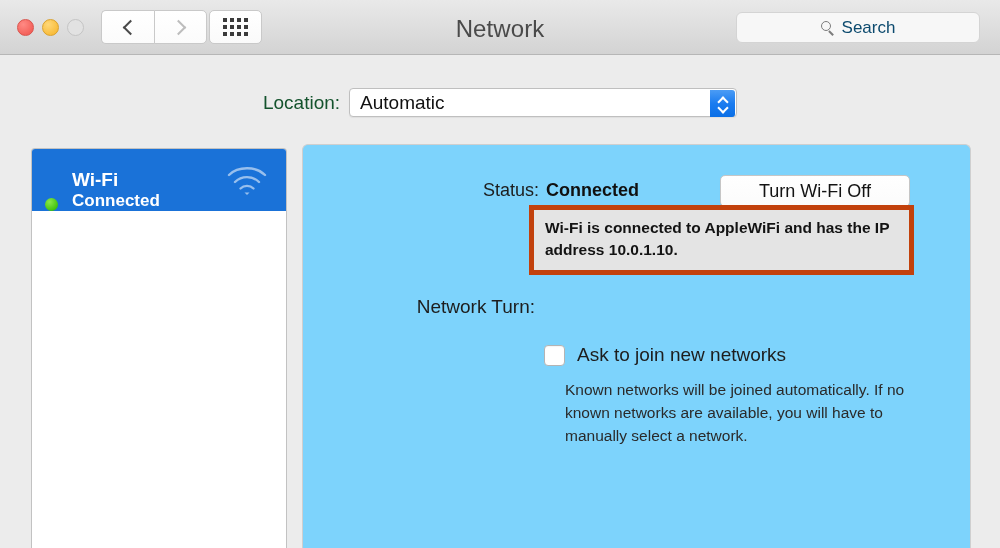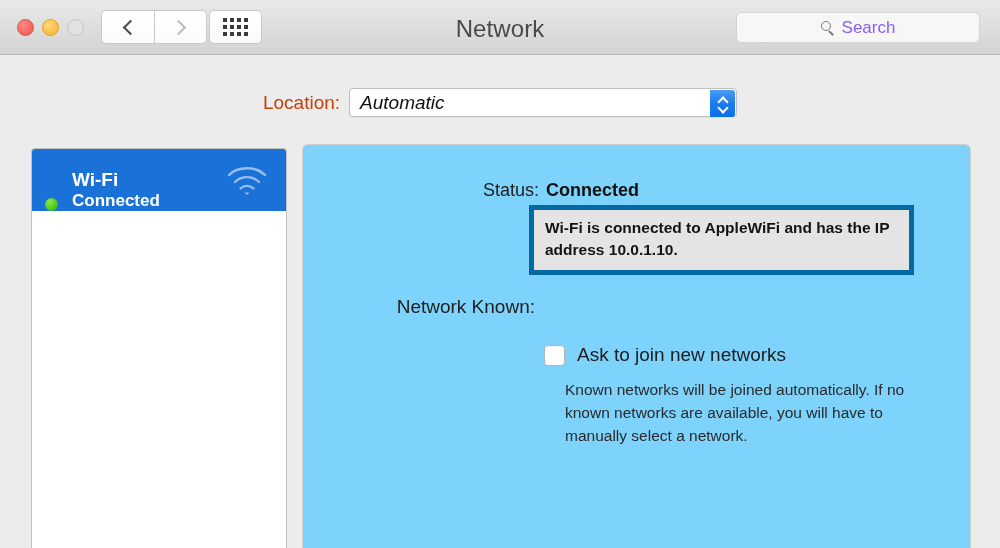--- a/index.html
+++ b/index.html
@@ -115,34 +115,34 @@
     border: 1.8px solid #7c7c7c;
     border-radius: 50%;
   }
   .mag .handle {
     position: absolute; left: 8.5px; top: 9px;
     width: 5.5px; height: 1.8px;
     background: #7c7c7c;
     transform: rotate(45deg);
     transform-origin: left center;
   }
-  #search-placeholder { font-size: 17px; color: #8b5cf6; }
+  #search-placeholder { font-size: 17px; color: #0c4a6e; }
 
   
   #location-row {
     position: absolute;
     left: 0; top: 88px;
     width: 1000px;
     display: flex;
     justify-content: center;
     align-items: center;
   }
   #location-label {
     font-size: 19px;
-    color: #c2410c;
+    color: #14532d;
     margin-right: 9px;
   }
   .popup {
     position: relative;
     height: 29px;
     background: #ffffff;
     border: 1px solid #bfbfbf;
     border-radius: 4px;
     display: flex;
     align-items: center;
@@ -175,21 +175,21 @@
     content: "";
     position: absolute;
     left: 1px; top: 1px;
     width: 6px; height: 6px;
     border-top: 2px solid #fff;
     border-left: 2px solid #fff;
   }
   .stepper .sc.up::before    { transform: rotate(45deg); }
   .stepper .sc.down::before  { transform: rotate(-135deg); top: -1px; }
 
-  #location-popup { width: 388px; font-style: italic; }
+  #location-popup { width: 388px; }
 
   
   #sidebar {
     position: absolute;
     left: 31px; top: 148px;
     width: 256px; height: 400px;
     background: #ffffff;
     border: 1px solid #c2c2c2;
     border-bottom: none;
     border-radius: 4px 4px 0 0;
@@ -277,21 +277,21 @@
     align-items: center;
     justify-content: center;
     box-shadow: 0 1px 1px rgba(0,0,0,0.05);
   }
 
   
   #info-highlight {
     position: absolute;
     left: 226px; top: 60px;
     width: 385px;
-    border: 5px solid #0369a1;
+    border: 5px solid #c2410c;
     background: #e4e4e4;
   }
   #info-text {
     padding: 7px 9px 9px 11px;
     font-size: 15.5px;
     font-weight: bold;
     color: #131313;
     line-height: 1.42;
   }
 
@@ -421,28 +421,29 @@
         <path d="M19.5 28.5 L22 31 L24.5 28.5 Z" fill="#ffffff"></path>
       </svg>
     </div>
   </div>
 
   <div id="content-panel">
 
     <div id="status-row">
       <span id="status-label">Status:</span>
       <span id="status-value">Connected</span>
+      <div id="turn-wifi-btn">Turn Wi-Fi Off</div>
     </div>
 
     <div id="info-highlight">
       <div id="info-text">Wi-Fi is connected to AppleWiFi and has the IP address 10.0.1.10.</div>
     </div>
 
     <div id="network-name-row">
-      <span id="network-name-label">Network Known:</span>
+      <span id="network-name-label">Network Turn:</span>
     </div>
 
     <div id="help-text">Known networks will be joined automatically. If no known networks are available, you will have to manually select a network.</div>
 
     <div id="checkbox-row">
       <span id="ask-join-checkbox"></span>
       <span id="ask-join-label">Ask to join new networks</span>
     </div>
   </div>
 

